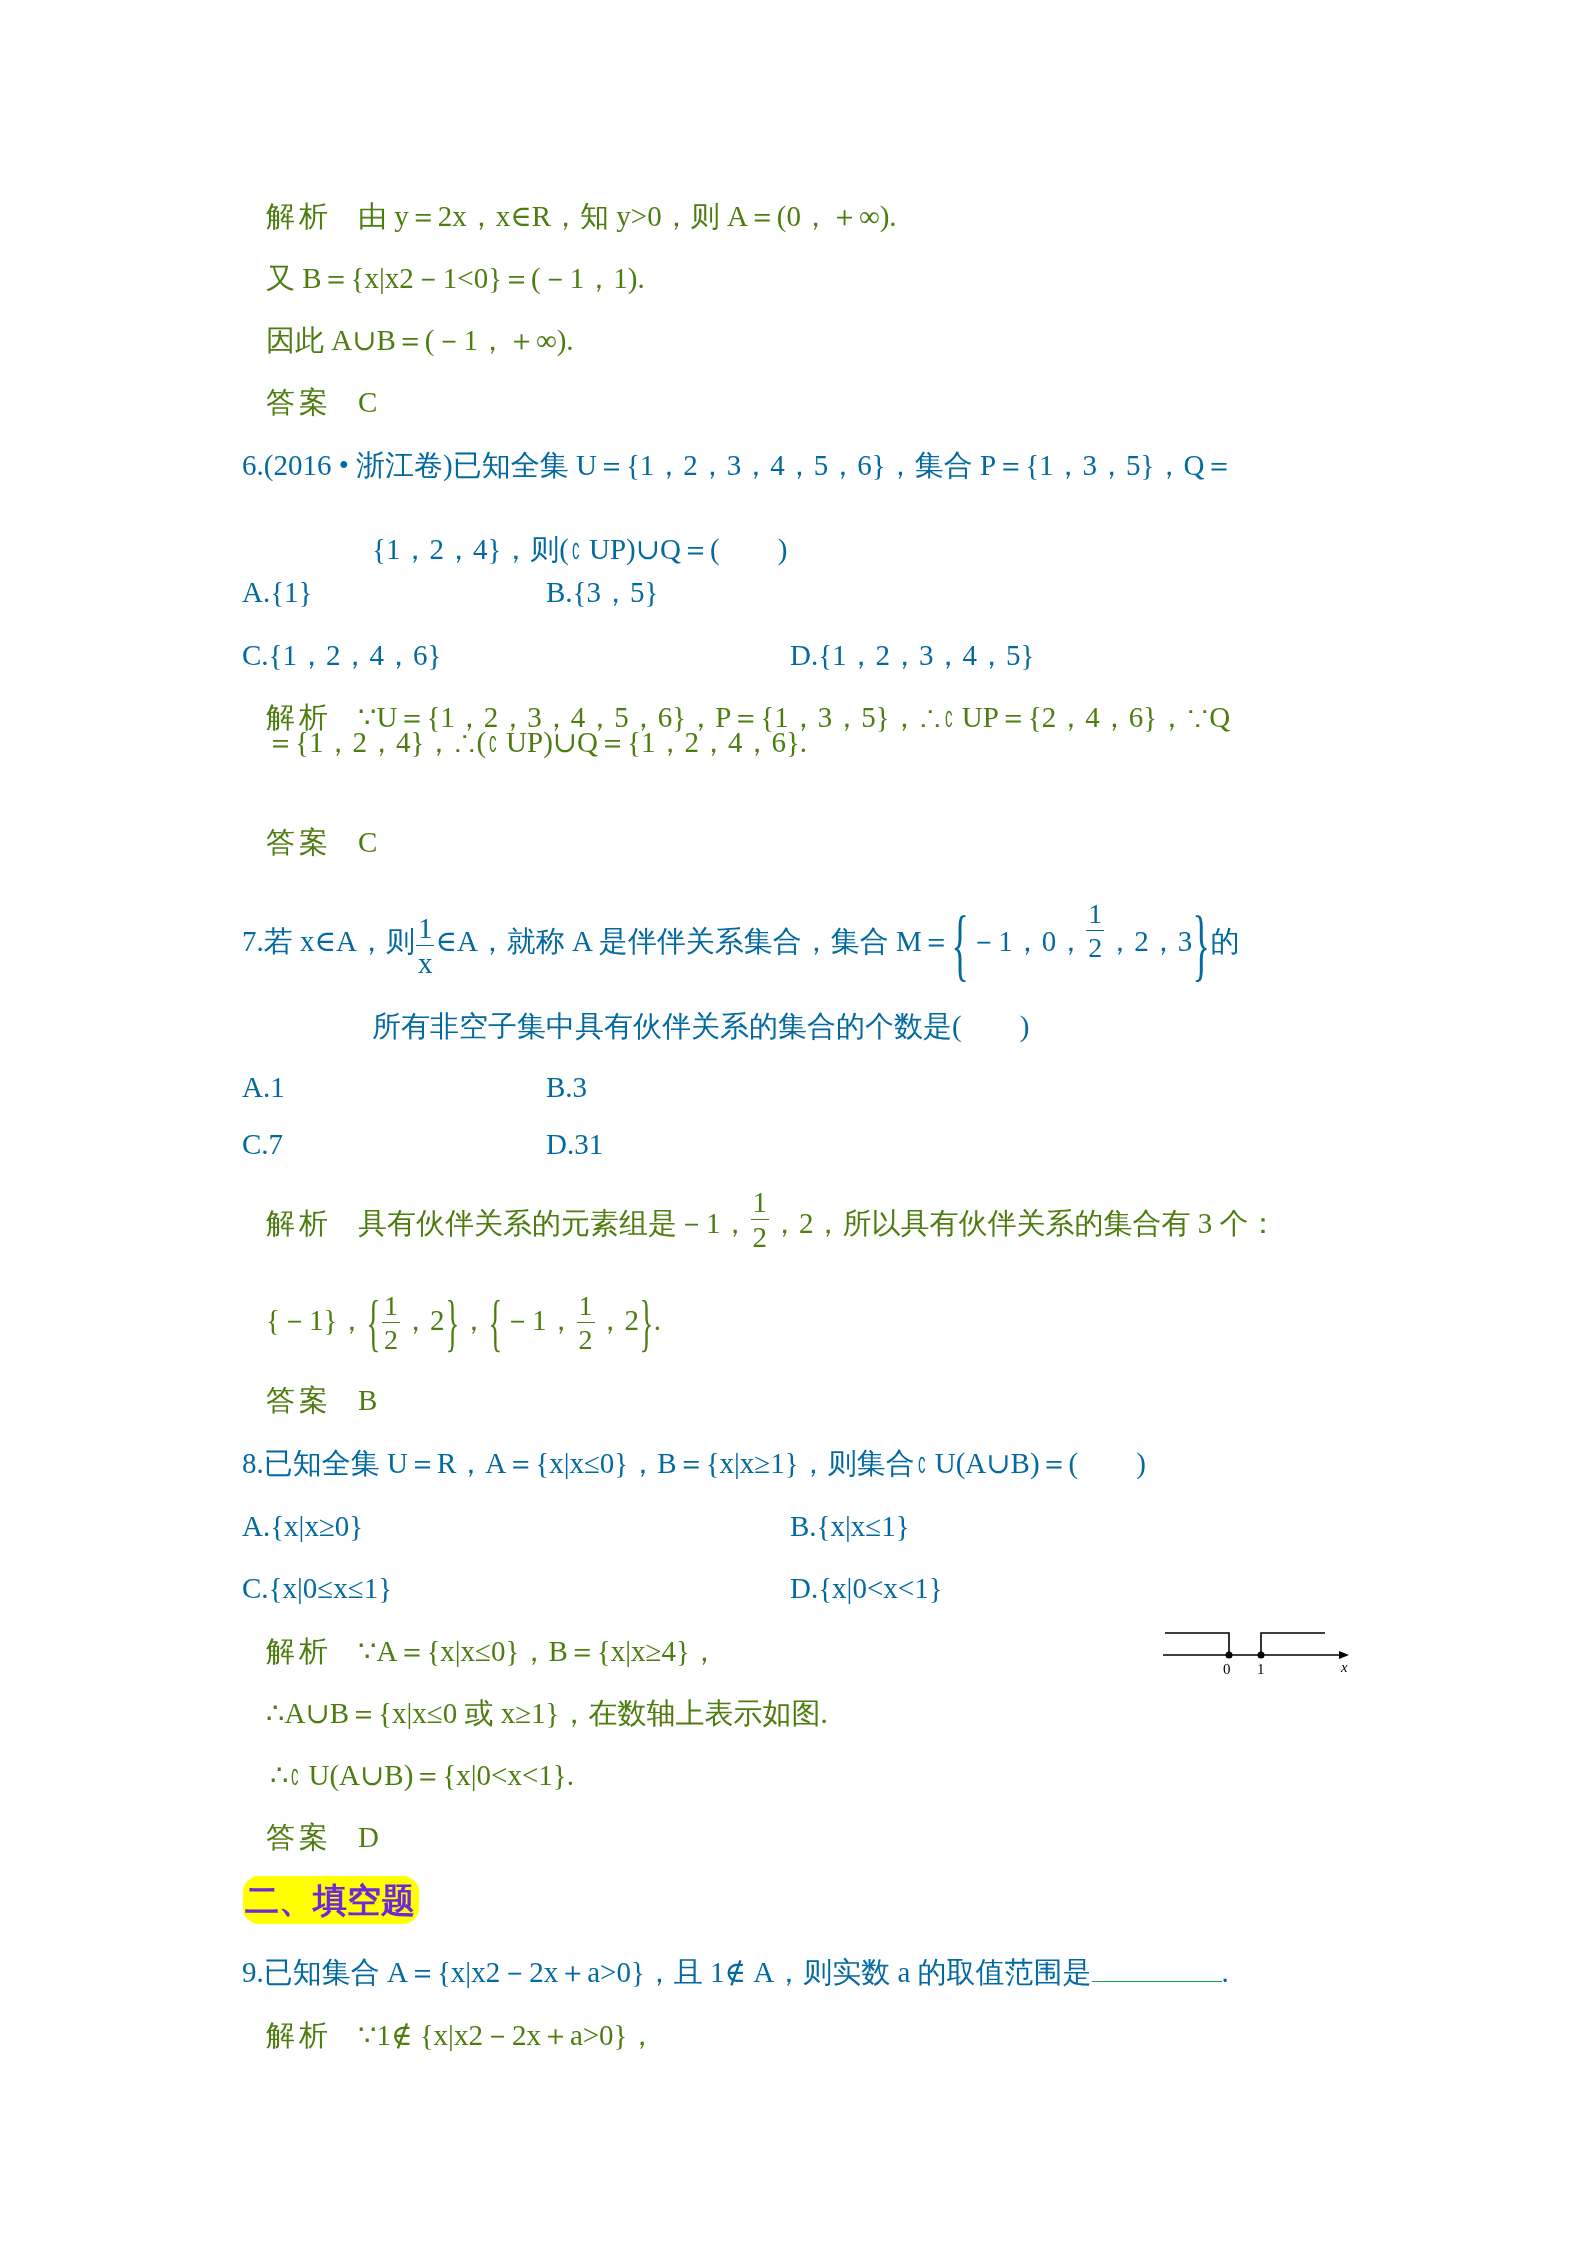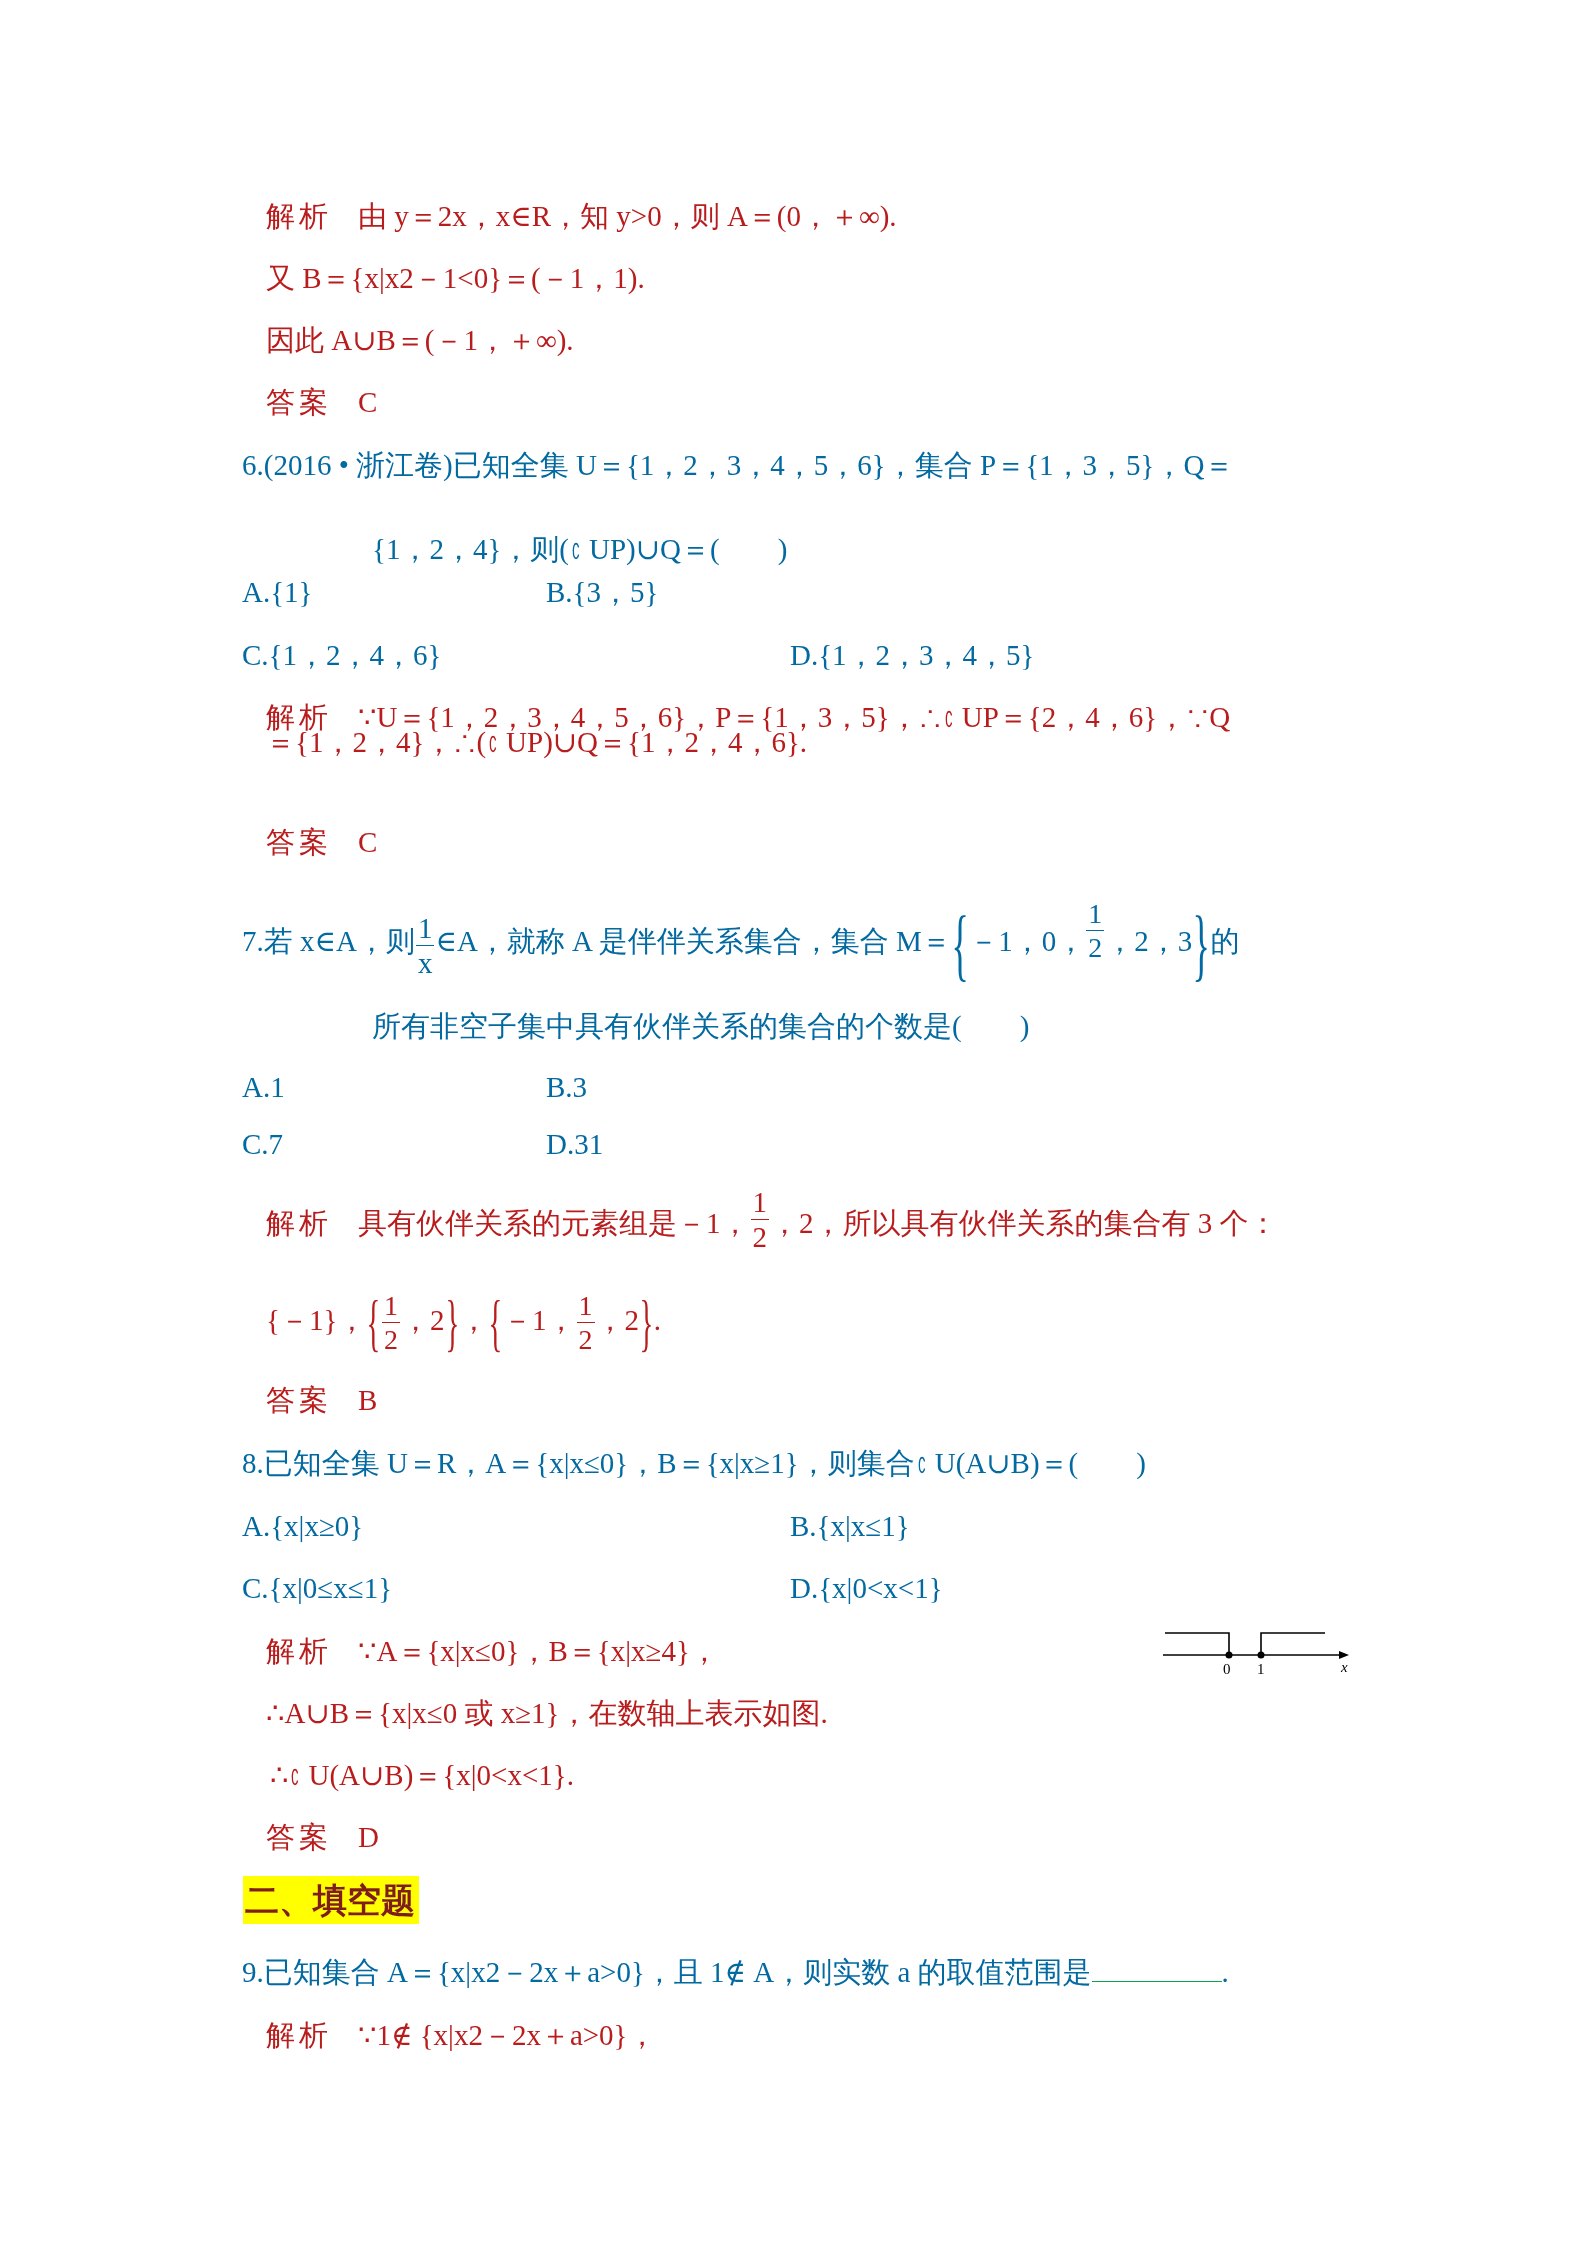--- a/index.html
+++ b/index.html
@@ -2,34 +2,34 @@
 <html><head>
 <meta charset="utf-8">
 <style>
   html, body { margin: 0; padding: 0; background: #ffffff; }
   body {
     width: 1587px; height: 2245px; position: relative; overflow: hidden;
     font-family: "Liberation Serif", "DejaVu Serif", serif;
     font-size: 29px;
   }
   .line { position: absolute; white-space: nowrap; line-height: 40px; }
-  .red { color: #b91c1c; }
+  .red { color: #4d7c0f; }
   .green { color: #0369a1; }
   .lbl { letter-spacing: 4px; margin-right: 26px; }
   .frac { display: inline-block; vertical-align: middle; text-align: center; line-height: 1; margin: 0 1px; }
   .frac .num { display: block; padding: 0 2px 2px; border-bottom: 1.5px solid currentColor; }
   .frac .den { display: block; padding-top: 3px; }
   .frac.tall .num, .frac.tall .den { font-size: 28px; }
   .big-brace { display: inline-block; font-size: 80px; line-height: 60px; vertical-align: middle; transform: scaleX(0.45); margin: 0 -10px; font-weight: 100; }
   .mid-brace { display: inline-block; font-size: 64px; line-height: 50px; vertical-align: middle; transform: scaleX(0.45); margin: 0 -8px; font-weight: 100; }
   .heading {
     position: absolute; left: 243px; top: 1876px;
-    background: #ffff00; color: #7f1d1d;
+    background: #ffff00; color: #6d28d9;
     font-family: "DejaVu Sans", "Liberation Sans", sans-serif;
-    font-weight: bold; font-size: 34px; line-height: 48px; padding: 0 4px 0 2px;
+    font-weight: bold; font-size: 34px; line-height: 48px; padding: 0 4px 0 2px; border-radius: 16px;
   }
   .blank { display: inline-block; width: 130px; border-bottom: 1.5px solid #0ea44b; height: 28px; vertical-align: baseline; }
   .numline { position: absolute; left: 1163px; top: 1625px; }
   .comp { display: inline-block; font-family: "DejaVu Sans", sans-serif; font-size: 22px; margin-right: 6px; transform: scaleX(0.6); }
 </style>
 </head>
 <body>
 
 <div class="line red" style="left:266px; top:196px;">
   <span class="lbl">解析</span><span>由 y＝2x，x∈R，知 y&gt;0，则 A＝(0，＋∞).</span>

